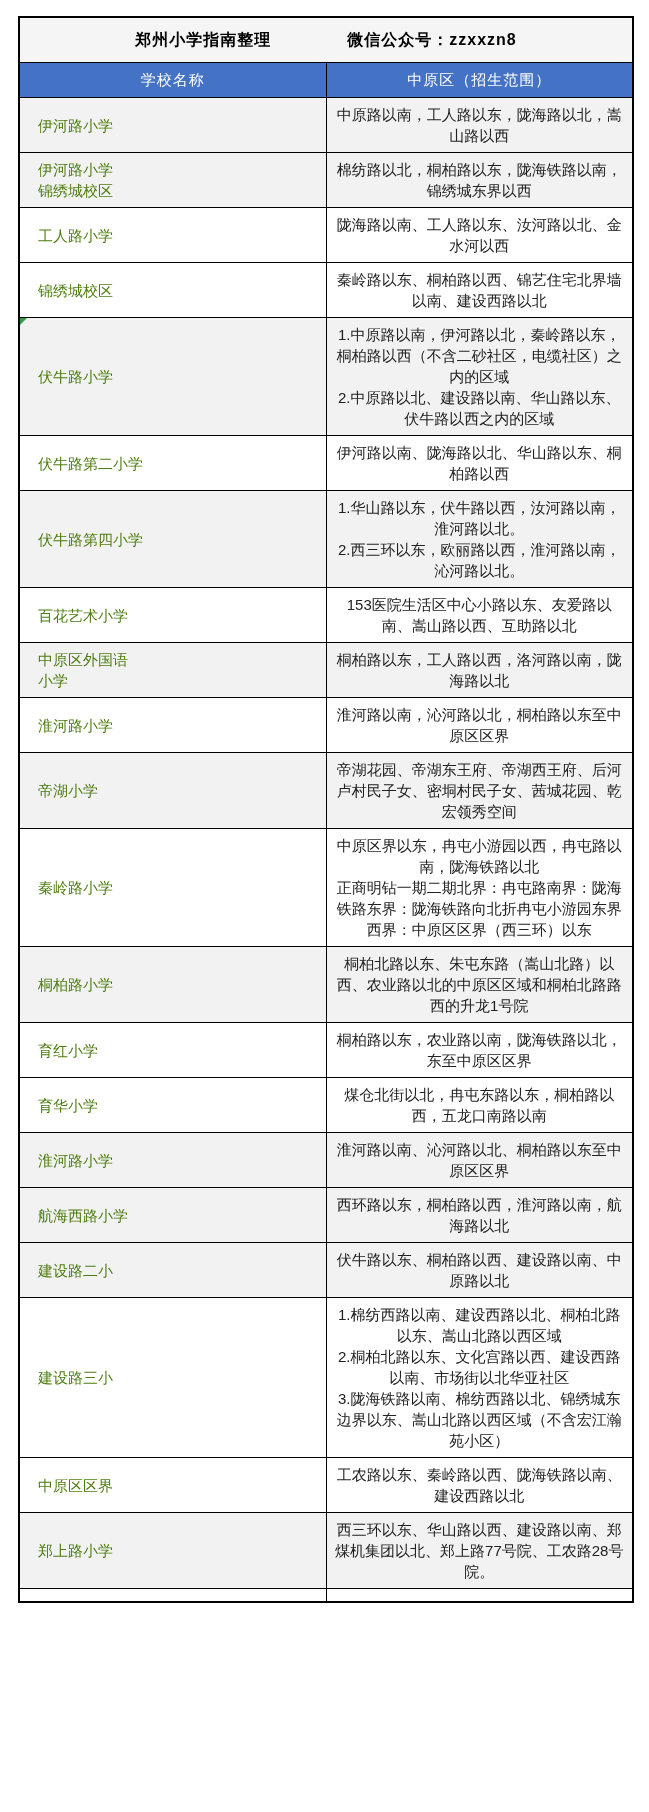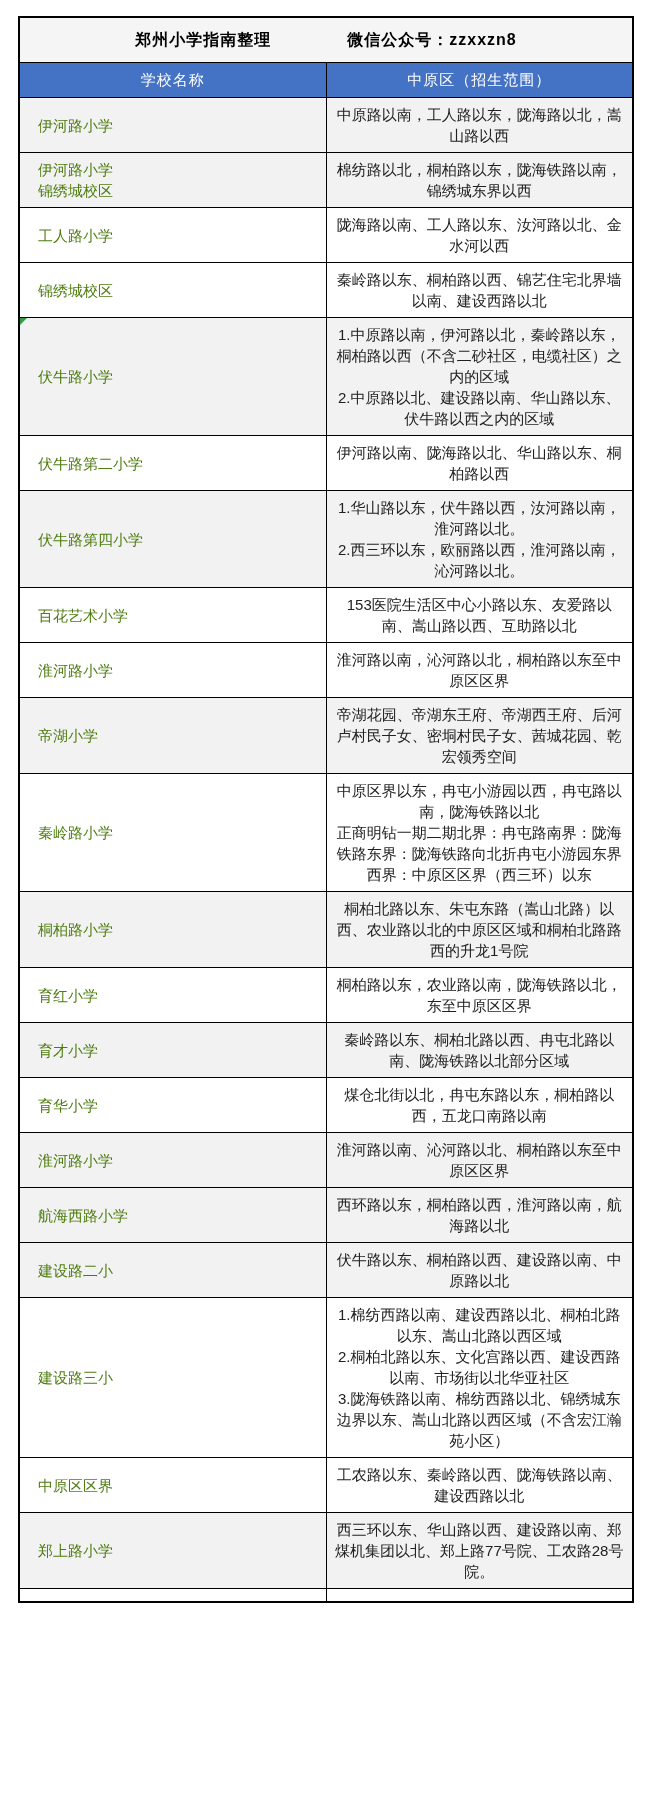--- a/index.html
+++ b/index.html
@@ -120,44 +120,45 @@
         </tr>
         <tr class="shaded">
           <td class="school-cell"><span>伏牛路第四小学</span></td>
           <td class="range-cell"><span>1.华山路以东，伏牛路以西，汝河路以南，淮河路以北。
 2.西三环以东，欧丽路以西，淮河路以南，沁河路以北。</span></td>
         </tr>
         <tr class="plain">
           <td class="school-cell"><span>百花艺术小学</span></td>
           <td class="range-cell"><span>153医院生活区中心小路以东、友爱路以南、嵩山路以西、互助路以北</span></td>
         </tr>
+        <tr class="shaded">
+          <td class="school-cell"><span>中原区外国语
+小学</span></td>
+          <td class="range-cell"><span>桐柏路以东，工人路以西，洛河路以南，陇海路以北</span></td>
+        </tr>
         <tr class="plain">
           <td class="school-cell"><span>淮河路小学</span></td>
           <td class="range-cell"><span>淮河路以南，沁河路以北，桐柏路以东至中原区区界</span></td>
         </tr>
         <tr class="shaded">
           <td class="school-cell"><span>帝湖小学</span></td>
           <td class="range-cell"><span>帝湖花园、帝湖东王府、帝湖西王府、后河卢村民子女、密垌村民子女、茜城花园、乾宏领秀空间</span></td>
         </tr>
         <tr class="plain">
           <td class="school-cell"><span>秦岭路小学</span></td>
           <td class="range-cell"><span>中原区界以东，冉屯小游园以西，冉屯路以南，陇海铁路以北
 正商明钻一期二期北界：冉屯路南界：陇海铁路东界：陇海铁路向北折冉屯小游园东界西界：中原区区界（西三环）以东</span></td>
         </tr>
         <tr class="shaded">
           <td class="school-cell"><span>桐柏路小学</span></td>
           <td class="range-cell"><span>桐柏北路以东、朱屯东路（嵩山北路）以西、农业路以北的中原区区域和桐柏北路路西的升龙1号院</span></td>
         </tr>
         <tr class="plain">
           <td class="school-cell"><span>育红小学</span></td>
           <td class="range-cell"><span>桐柏路以东，农业路以南，陇海铁路以北，东至中原区区界</span></td>
-        </tr>
-        <tr class="shaded">
-          <td class="school-cell"><span>育才小学</span></td>
-          <td class="range-cell"><span>秦岭路以东、桐柏北路以西、冉屯北路以南、陇海铁路以北部分区域</span></td>
         </tr>
         <tr class="plain">
           <td class="school-cell"><span>育华小学</span></td>
           <td class="range-cell"><span>煤仓北街以北，冉屯东路以东，桐柏路以西，五龙口南路以南</span></td>
         </tr>
         <tr class="shaded">
           <td class="school-cell"><span>淮河路小学</span></td>
           <td class="range-cell"><span>淮河路以南、沁河路以北、桐柏路以东至中原区区界</span></td>
         </tr>
         <tr class="shaded">

